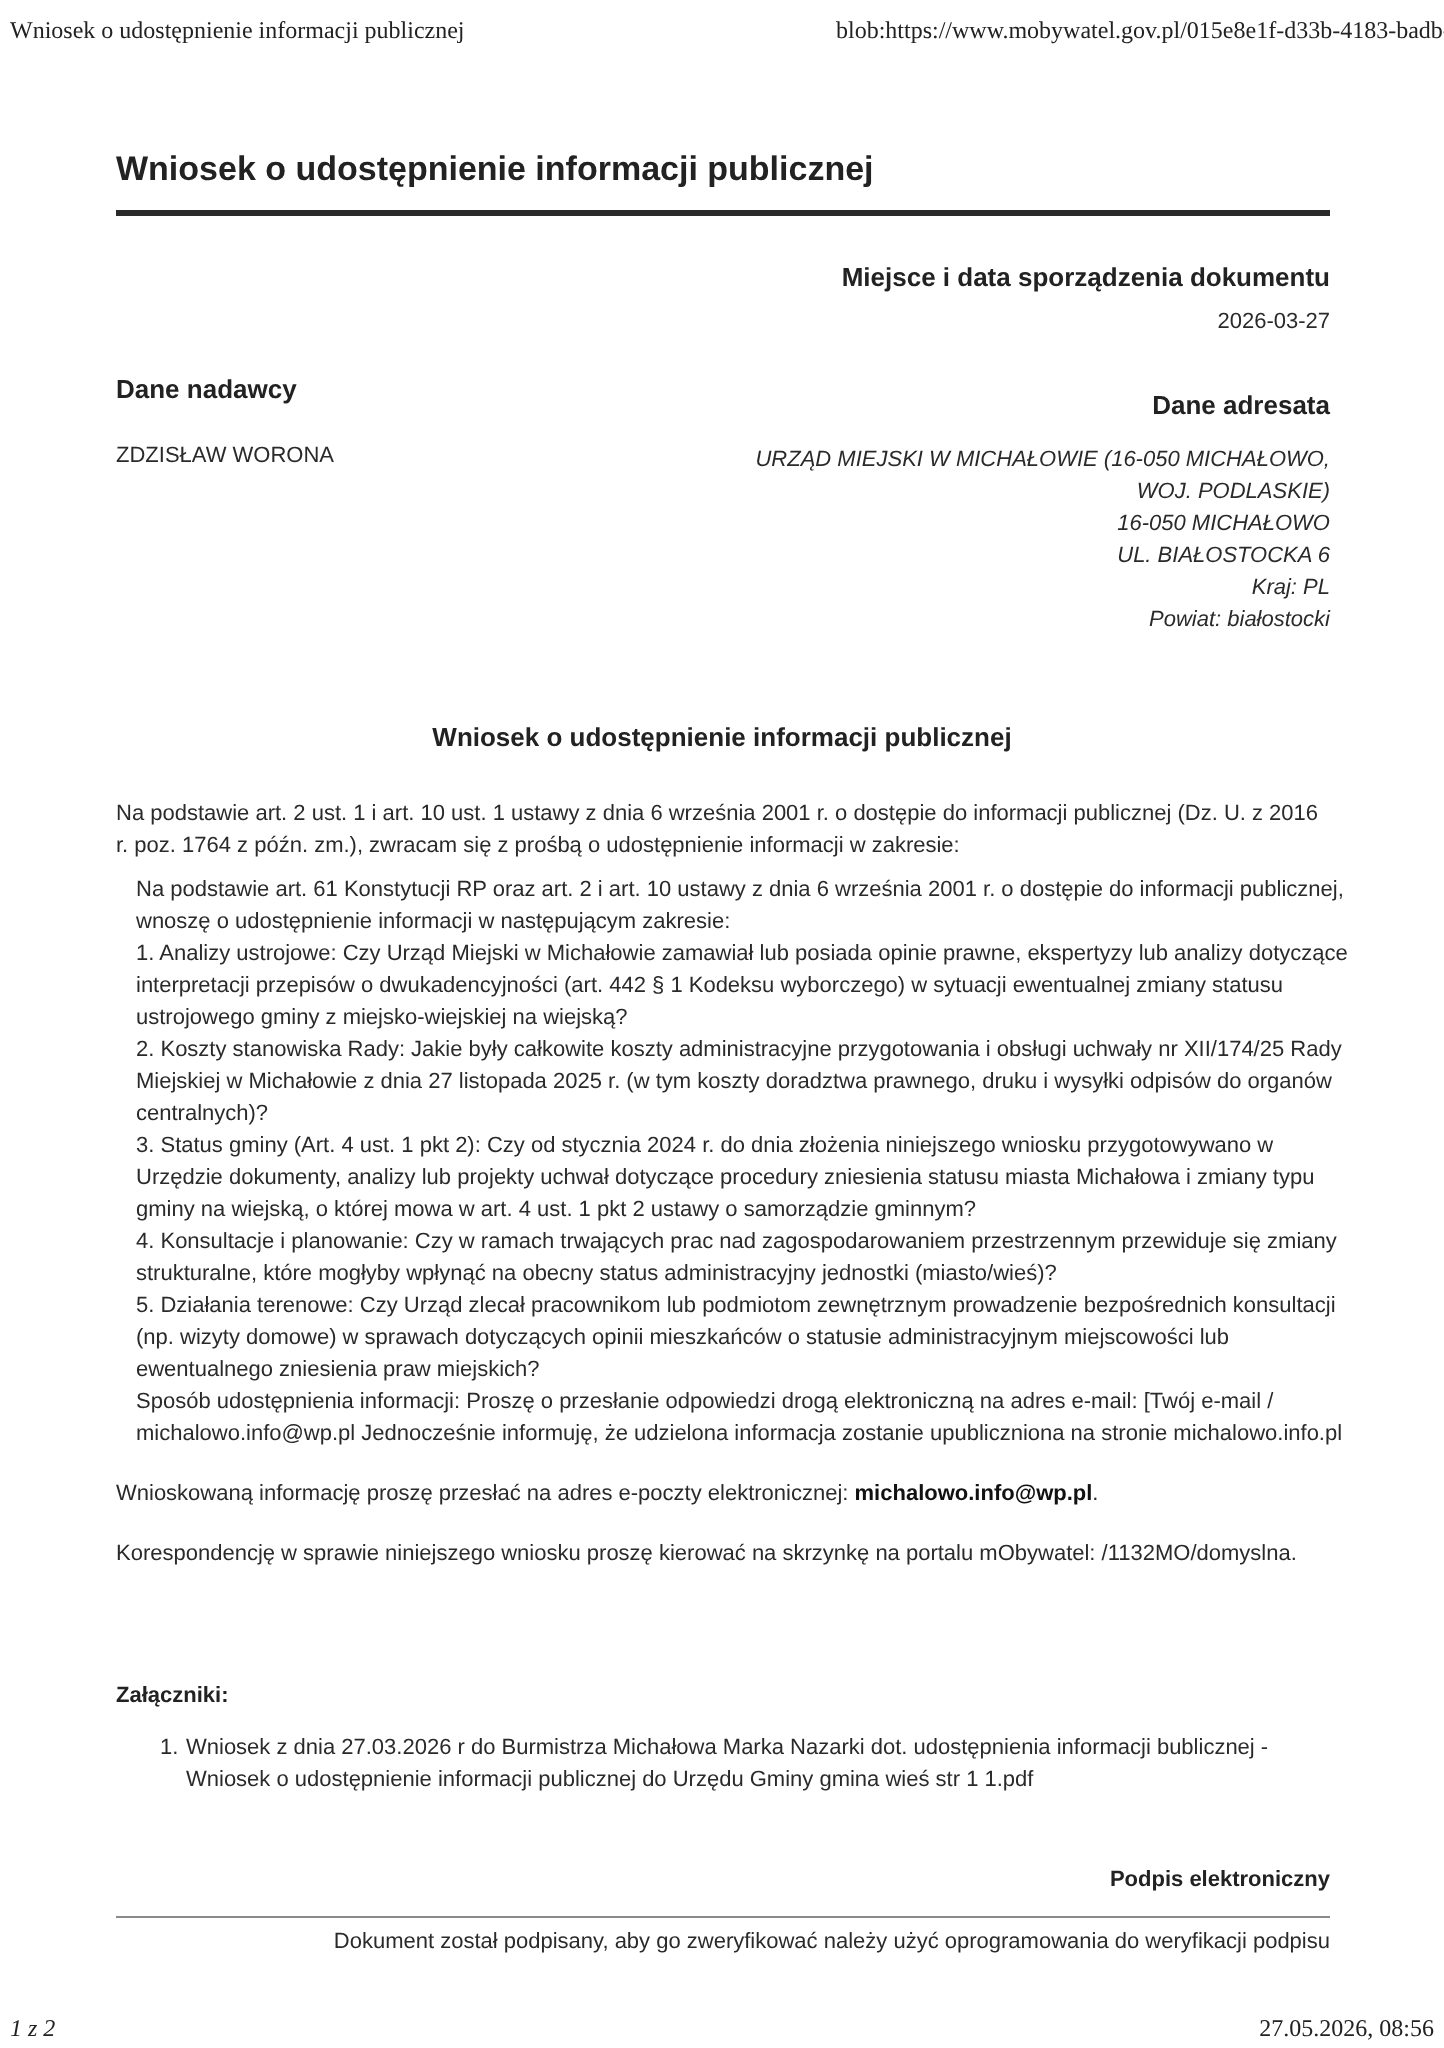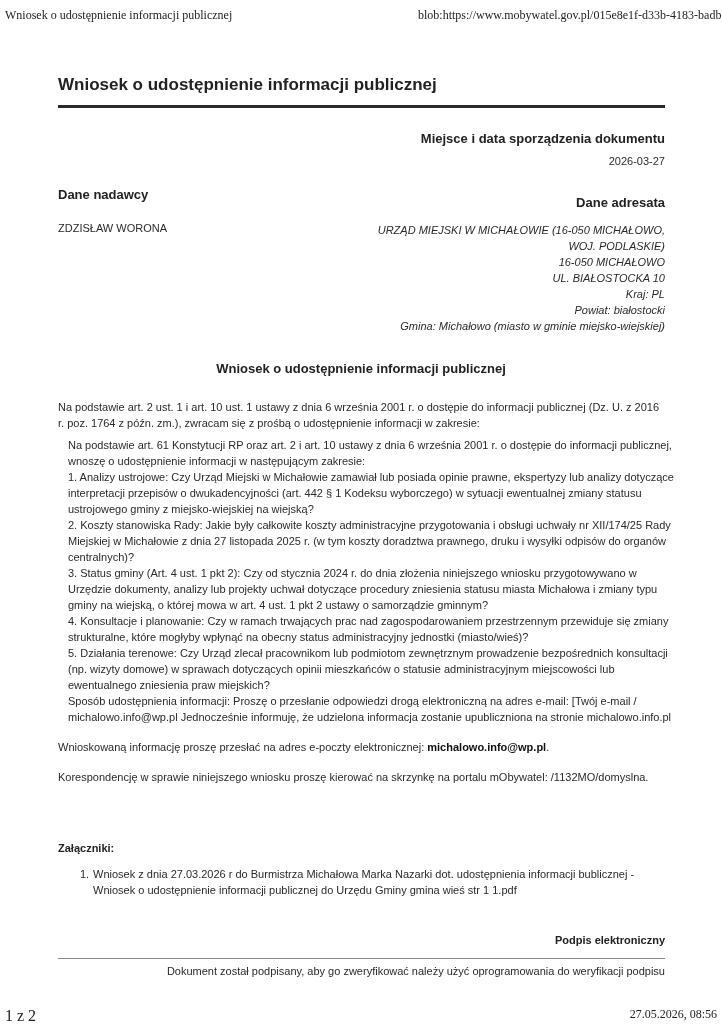--- a/index.html
+++ b/index.html
@@ -29,21 +29,21 @@
     .p3 { top: 739px; }
     .p4 { top: 769px; }
     .body-text b { color: #111; }
     .attach-label { left: 58px; top: 842px; font-size: 11px; font-weight: bold; color: #222; }
     .attach-list { left: 80px; top: 866px; width: 590px; font-size: 11px; line-height: 16px; color: #2a2a2a; }
     .attach-list .num { position: absolute; left: 0; top: 0; }
     .attach-list .txt { margin-left: 13px; }
     .sig-label { right: 57px; top: 934px; font-size: 11px; font-weight: bold; color: #222; }
     .sig-rule { left: 58px; top: 958px; width: 607px; height: 1px; background: #8a8a8a; }
     .sig-note { right: 57px; top: 965px; font-size: 11px; color: #2a2a2a; }
-    .page-num { left: 5px; top: 1007px; font-size: 16px; color: #222; }
+    .page-num { left: 5px; top: 1007px; font-size: 12px; color: #222; font-style: italic; }
     .page-ts { right: 5px; top: 1007px; font-size: 12px; color: #222; }
   </style>
 </head>
 <body>
 
 <div class="abs browser-title serif">Wniosek o udostępnienie informacji publicznej</div>
 <div class="abs browser-url serif">blob:https://www.mobywatel.gov.pl/015e8e1f-d33b-4183-badb-5ca...</div>
 
 <div class="abs doc-title">Wniosek o udostępnienie informacji publicznej</div>
 <div class="abs title-rule"></div>
@@ -52,24 +52,23 @@
 <div class="abs place-date right">2026-03-27</div>
 
 <div class="abs h-bold sender-label">Dane nadawcy</div>
 <div class="abs sender-name">ZDZISŁAW WORONA</div>
 
 <div class="abs h-bold recipient-label right">Dane adresata</div>
 <div class="abs recipient-lines">
   <div>URZĄD MIEJSKI W MICHAŁOWIE (16-050 MICHAŁOWO,</div>
   <div>WOJ. PODLASKIE)</div>
   <div>16-050 MICHAŁOWO</div>
-  <div>UL. BIAŁOSTOCKA 10</div>
+  <div>UL. BIAŁOSTOCKA 6</div>
   <div>Kraj: PL</div>
   <div>Powiat: białostocki</div>
-  <div>Gmina: Michałowo (miasto w gminie miejsko-wiejskiej)</div>
 </div>
 
 <div class="abs section-title">Wniosek o udostępnienie informacji publicznej</div>
 
 <div class="abs body-text p1">Na podstawie art. 2 ust. 1 i art. 10 ust. 1 ustawy z dnia 6 września 2001 r. o dostępie do informacji publicznej (Dz. U. z 2016 r. poz. 1764 z późn. zm.), zwracam się z prośbą o udostępnienie informacji w zakresie:</div>
 
 <div class="abs body-text p2">
   <div>Na podstawie art. 61 Konstytucji RP oraz art. 2 i art. 10 ustawy z dnia 6 września 2001 r. o dostępie do informacji publicznej, wnoszę o udostępnienie informacji w następującym zakresie:</div>
   <div>1. Analizy ustrojowe: Czy Urząd Miejski w Michałowie zamawiał lub posiada opinie prawne, ekspertyzy lub analizy dotyczące interpretacji przepisów o dwukadencyjności (art. 442 § 1 Kodeksu wyborczego) w sytuacji ewentualnej zmiany statusu ustrojowego gminy z miejsko-wiejskiej na wiejską?</div>
   <div>2. Koszty stanowiska Rady: Jakie były całkowite koszty administracyjne przygotowania i obsługi uchwały nr XII/174/25 Rady Miejskiej w Michałowie z dnia 27 listopada 2025 r. (w tym koszty doradztwa prawnego, druku i wysyłki odpisów do organów centralnych)?</div>

